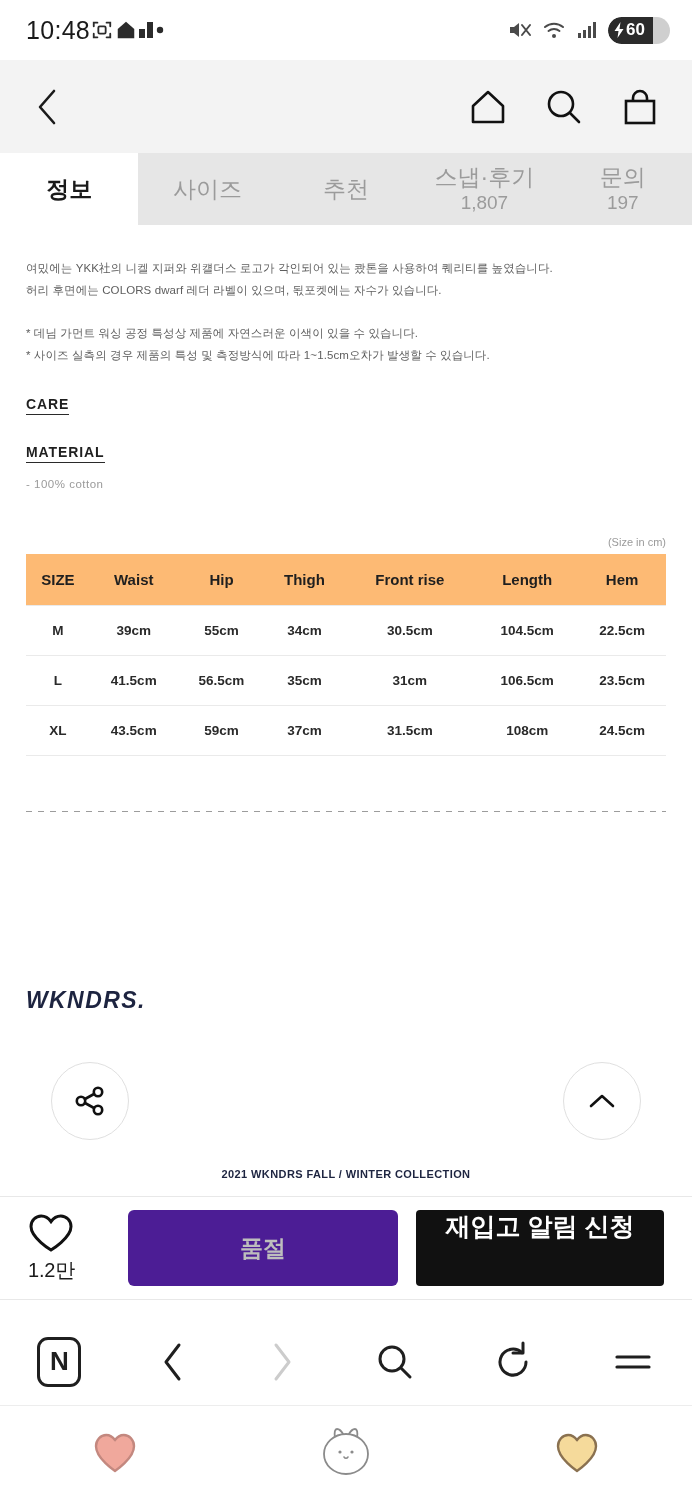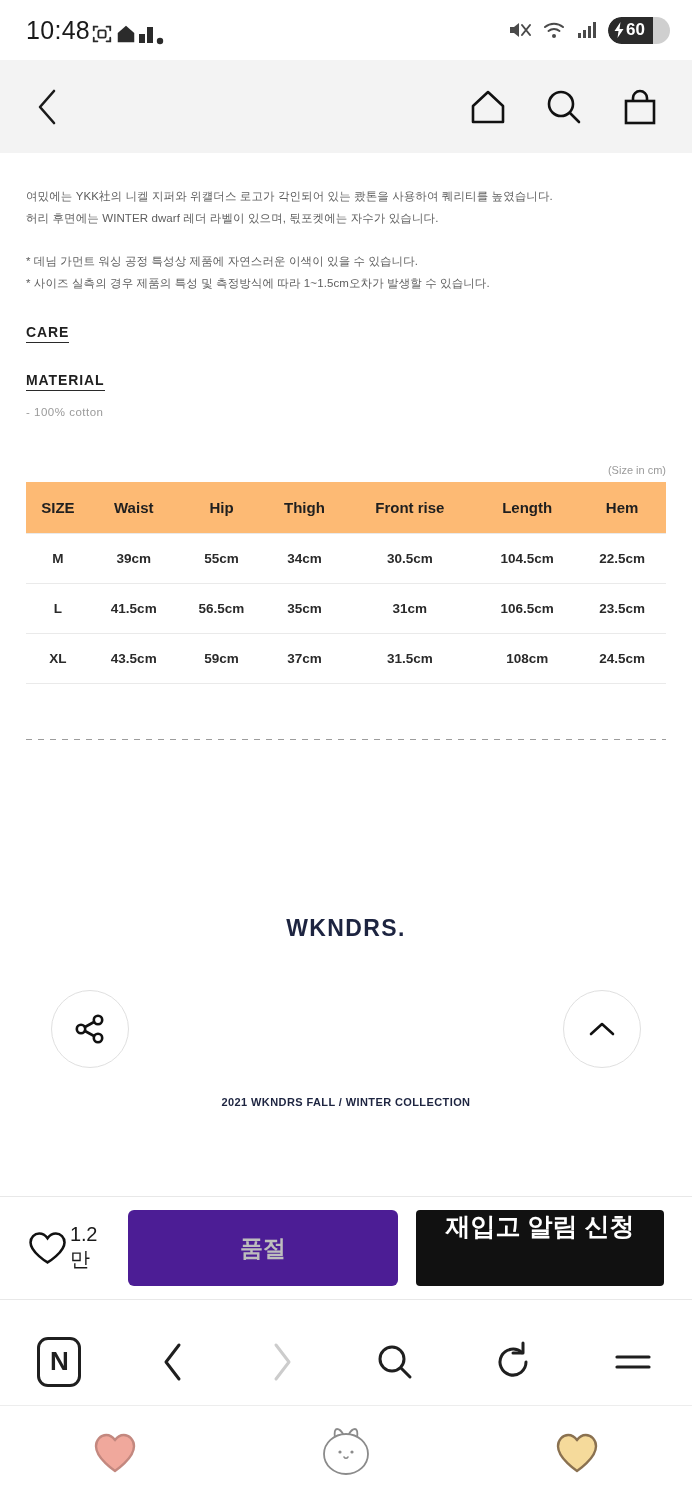--- a/index.html
+++ b/index.html
@@ -10,21 +10,21 @@
     overflow: hidden;
   }
   .screen { position: relative; width: 692px; height: 1500px; background:#fff; }
 
   
   .statusbar {
     height: 60px; display: flex; align-items: center;
     justify-content: space-between; padding: 0 22px 0 26px;
     background: #ffffff;
   }
-  .sb-left { display: flex; align-items: flex-end; gap: 1px; }
+  .sb-left { display: flex; align-items: center; gap: 1px; }
   .sb-time { font-size: 25px; font-weight: 400; color: #1a1a1a; letter-spacing: .3px; }
   .sb-right { display: flex; align-items: center; gap: 9px; }
   .battery {
     display: flex; align-items: center; height: 27px; width: 62px;
     border-radius: 14px; background: #cfcfcf; overflow: hidden; position: relative;
   }
   .battery-fill {
     position: absolute; left: 0; top: 0; bottom: 0; width: 72%;
     background: #2b2b2b; border-radius: 14px 0 0 14px;
   }
@@ -88,22 +88,22 @@
   tbody tr:first-child td { border-top: 1px solid #eaeaea; }
 
   .dashed {
     margin: 55px 0 0 0; height: 1px;
     background-image: linear-gradient(to right, #9c9c9c 0 6px, transparent 6px 12px);
     background-size: 12px 1px; background-repeat: repeat-x;
   }
 
   
   .brand {
-    margin-top: 175px; text-align: center;
-    font-size: 23px; font-weight: 700; 
+    margin-top: 175px; text-align: left;
+    font-size: 23px; font-weight: 700; font-style: italic;
     color: #1d2440; letter-spacing: 1.4px;
   }
   .circles {
     margin-top: 48px; display: flex; justify-content: space-between;
     padding: 0 25px;
   }
   .circ {
     width: 78px; height: 78px; border-radius: 50%;
     border: 1px solid #e0e0e0; background: #fff;
     display: flex; align-items: center; justify-content: center;
@@ -113,21 +113,21 @@
     font-size: 11px; font-weight: 700; color: #1d2440; letter-spacing: .4px;
   }
 
   
   .buybar {
     position: absolute; left: 0; right: 0; top: 1196px; height: 104px;
     border-top: 1px solid #e8e8e8; border-bottom: 1px solid #e8e8e8;
     display: flex; align-items: center; gap: 18px; padding: 0 28px;
     background: #fff;
   }
-  .like { width: 82px; display: flex; flex-direction: row; align-items: center; gap: 3px; }
+  .like { width: 82px; display: flex; flex-direction: column; gap: 3px; }
   .like-count { font-size: 20px; color: #1a1a1a; letter-spacing: -.2px; }
   .soldout {
     flex: 1; height: 76px; border-radius: 6px; background: #4c1d95;
     display: flex; align-items: center; justify-content: center;
     color: #bdbdbd; font-size: 23px; font-weight: 700;
   }
   .notify {
     width: 248px; height: 76px; border-radius: 4px; background: #111111;
     display: flex; align-items: flex-start; justify-content: center;
     color: #ffffff; font-size: 25px; font-weight: 700;
@@ -215,26 +215,45 @@
         <circle cx="19" cy="19" r="12" fill="none" stroke="#111" stroke-width="2.6"></circle>
         <path d="M28 28l9 9" stroke="#111" stroke-width="2.6" stroke-linecap="round"></path>
       </svg>
       <svg width="44" height="44" viewBox="0 0 44 44">
         <rect x="8" y="16" width="28" height="22" fill="none" stroke="#111" stroke-width="2.6"></rect>
         <path d="M15 16v-3a7 7 0 0 1 14 0v3" fill="none" stroke="#111" stroke-width="2.6"></path>
       </svg>
     </div>
   </div>
 
+  <div class="tabs">
+    <div class="tab active">
+      <span>정보</span>
+    </div>
+    <div class="tab">
+      <span>사이즈</span>
+    </div>
+    <div class="tab">
+      <span>추천</span>
+    </div>
+    <div class="tab">
+      <span>스냅·후기</span>
+      <span class="cnt">1,807</span>
+    </div>
+    <div class="tab">
+      <span>문의</span>
+      <span class="cnt">197</span>
+    </div>
+  </div>
 
   <div class="content">
 
     <div class="desc">
       <p>여밌에는 YKK社의 니켈 지퍼와 위컐더스 로고가 각인되어 있는 쾄톤을 사용하여 퀘리티를 높였습니다.</p>
-      <p>허리 후면에는 WINTER dwarf 레더 라벨이 있으며, 됛포켓에는 자수가 있습니다.</p>
+      <p>허리 후면에는 COLORS dwarf 레더 라벨이 있으며, 됛포켓에는 자수가 있습니다.</p>
       <div class="gap"></div>
       <p>* 데님 가먼트 워싱 공정 특성상 제품에 자연스러운 이색이 있을 수 있습니다.</p>
       <p>* 사이즈 실측의 경우 제품의 특성 및 측정방식에 따라 1~1.5cm오차가 발생할 수 있습니다.</p>
     </div>
 
     <div class="section">
       <div class="sec-head">CARE</div>
     </div>
 
     <div class="section">

